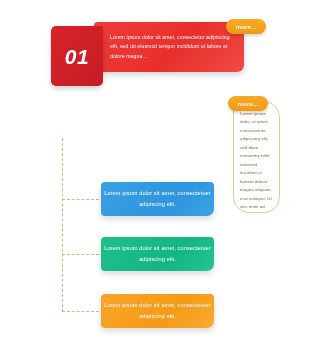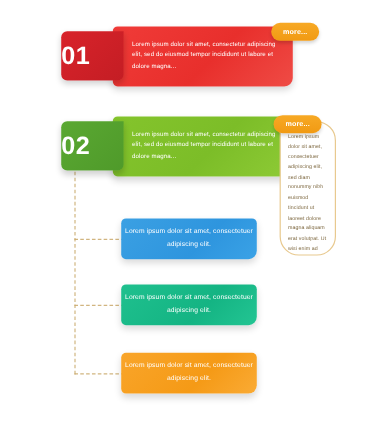--- a/index.html
+++ b/index.html
@@ -51,27 +51,28 @@
     height: 60px;
   }
   .row-01 { top: 22px; }
   .row-02 { top: 97px; }
 
   .badge {
     position: absolute;
     left: 51px;
     top: 4px;
     width: 52px;
-    height: 41px;
+    height: 60px;
     border-radius: 5px 0 5px 5px;
     display: flex;
     align-items: center;
-    justify-content: flex-start;
+    justify-content: center;
     z-index: 3;
     box-shadow: 0 3px 5px rgba(0,0,0,.18);
+    font-style: italic;
   }
   .badge-num {
     font-size: 21px;
     font-weight: bold;
     color: #ffffff;
     letter-spacing: .5px;
     line-height: 1;
   }
 
   .panel {
@@ -182,28 +183,20 @@
       <div class="panel-text">Lorem ipsum dolor sit amet, consectetur adipiscing elit, sed do eiusmod tempor incididunt ut labore et dolore magna...</div>
     </div>
     <div class="badge badge-red">
       <span class="badge-num">01</span>
     </div>
   </div>
   <div class="more-btn more-btn-1">
     <span class="more-label">more...</span>
   </div>
 
-  <div class="row row-02">
-    <div class="panel panel-green">
-      <div class="panel-text">Lorem ipsum dolor sit amet, consectetur adipiscing elit, sed do eiusmod tempor incididunt ut labore et dolore magna...</div>
-    </div>
-    <div class="badge badge-green">
-      <span class="badge-num">02</span>
-    </div>
-  </div>
 
   <div class="tooltip">
     <div class="tooltip-text">Lorem ipsum dolor sit amet, consectetuer adipiscing elit, sed diam nonummy nibh euismod tincidunt ut laoreet dolore magna aliquam erat volutpat. Ut wisi enim ad minim veniam, quis nostrud exerci tation</div>
   </div>
   <div class="more-btn more-btn-2">
     <span class="more-label">more...</span>
   </div>
 
   <div class="subitem sub-1">
     <div class="subitem-text">Lorem ipsum dolor sit amet, consectetuer adipiscing elit.</div>

